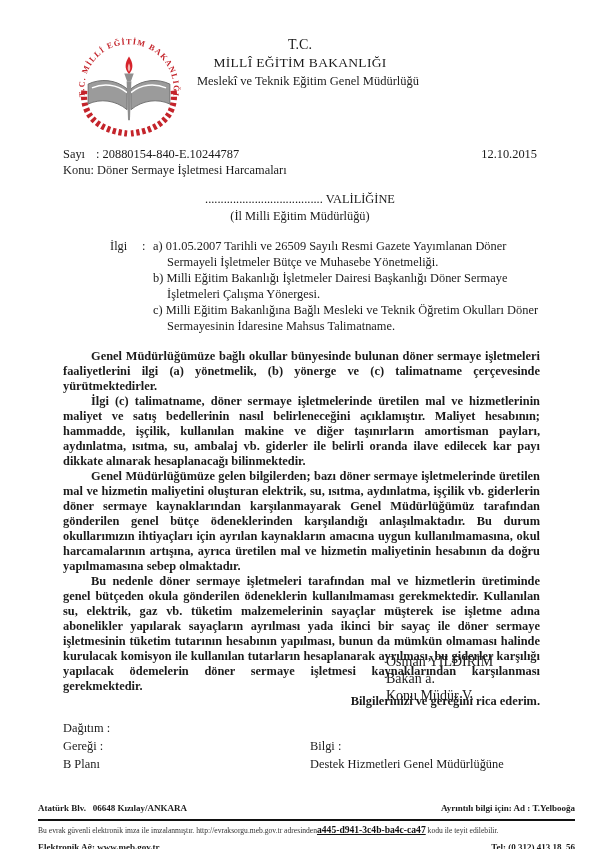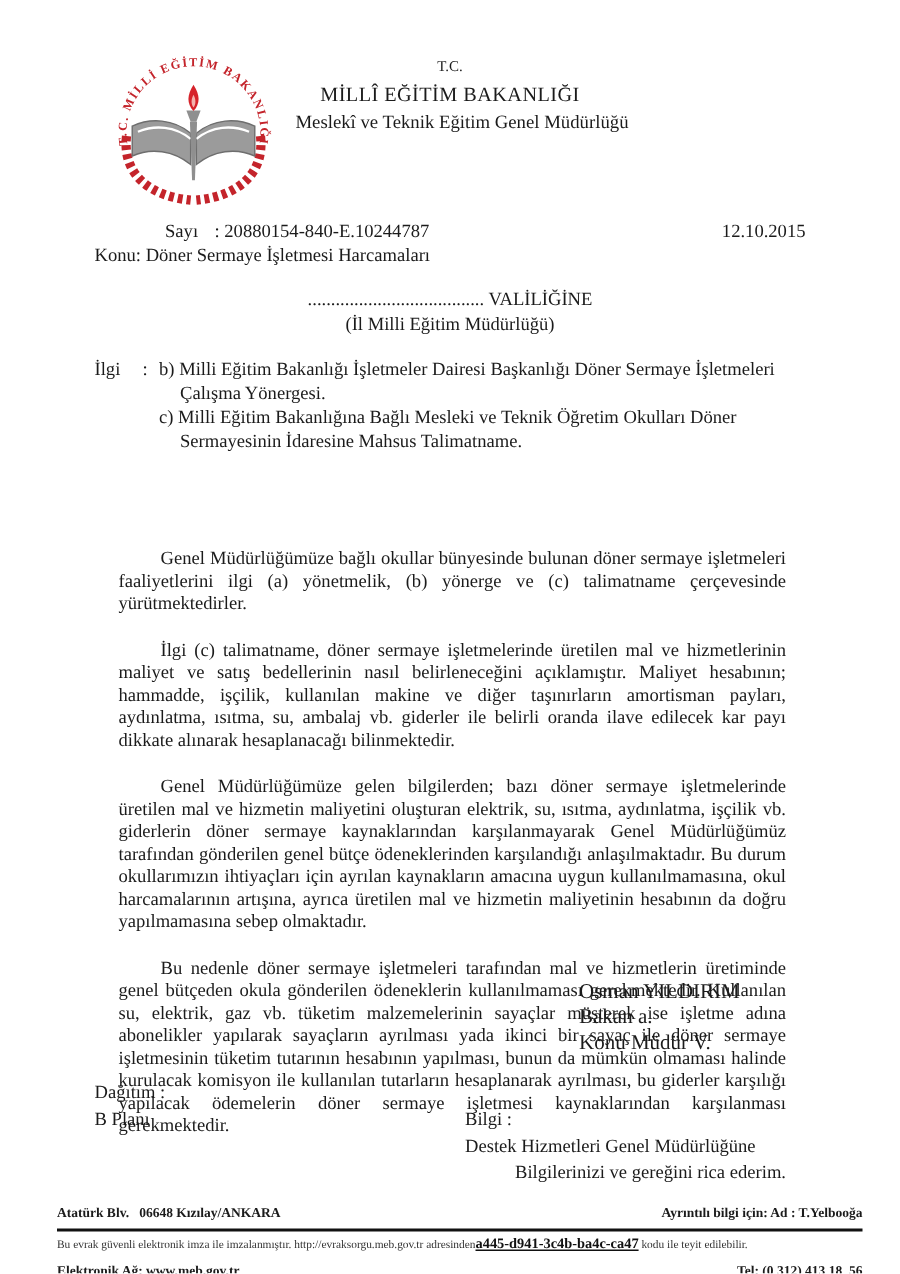--- a/index.html
+++ b/index.html
@@ -8,38 +8,38 @@
     width:600px;height:849px;
     margin:0 auto;
     background:#ffffff;
     font-family:"Liberation Serif","DejaVu Serif",serif;
     color:#1b1b1b;
     overflow:hidden;
   }
   
   .logo{position:absolute;left:72px;top:28px;width:114px;height:114px;}
   .header-text{position:absolute;top:36px;left:0;right:0;text-align:center;line-height:18px;}
-  .hdr-tc{font-size:10px;}
+  .hdr-tc{font-size:14px;}
   .hdr-ministry{font-size:13.5px;letter-spacing:.3px;}
   .hdr-directorate{font-size:12.5px;padding-left:16px;}
   
   .meta{position:absolute;top:146px;left:63px;right:63px;font-size:12.4px;line-height:16px;}
   .meta-date{position:absolute;top:0;right:0;}
-  .inline-label-sayi{display:inline-block;width:33px;margin-left:47px;}
+  .inline-label-sayi{display:inline-block;width:33px;}
   
   .recipient{position:absolute;top:191px;left:0;right:0;text-align:center;font-size:12.4px;line-height:17px;}
   
   .ilgi{position:absolute;top:238px;left:63px;right:55px;font-size:12.4px;line-height:16px;display:flex;}
-  .ilgi-label{width:32px;flex:none;}
+  .ilgi-label{width:32px;flex:none;margin-left:47px;}
   .ilgi-colon{width:11px;flex:none;}
   .ilgi-items{flex:1;}
   .ilgi-item{padding-left:14px;text-indent:-14px;}
   
   .body-text{position:absolute;top:349px;left:63px;right:60px;font-size:12.4px;line-height:15px;text-align:justify;}
-  .body-text p{margin:16px;text-indent:28px;}
+  .body-text p{margin:0;text-indent:28px;font-weight:bold;}
   .closing{margin:0;text-indent:28px;text-align:right;}
   
   .signature{position:absolute;top:641px;left:386px;width:205px;text-align:left;font-size:14px;line-height:17px;margin-top:12px;}
   
   .distribution{position:absolute;top:719px;left:63px;right:63px;font-size:12.4px;line-height:18px;}
   .dist-right{position:absolute;left:247px;top:18px;}
   
   .contact{position:absolute;top:776px;left:38px;right:25px;font-size:9px;font-weight:bold;line-height:13px;}
   .contact-left{float:left;white-space:pre-wrap;}
   .contact-right{float:right;text-align:right;white-space:pre-wrap;}
@@ -102,20 +102,21 @@
 
   <div class="recipient">
     <div>...................................... VALİLİĞİNE</div>
     <div>(İl Milli Eğitim Müdürlüğü)</div>
   </div>
 
   <div class="ilgi">
     <div class="ilgi-label">İlgi</div>
     <div class="ilgi-colon">:</div>
     <div class="ilgi-items">
+      <div class="ilgi-item">a) 01.05.2007 Tarihli ve 26509 Sayılı Resmi Gazete Yayımlanan Döner Sermayeli İşletmeler Bütçe ve Muhasebe Yönetmeliği.</div>
       <div class="ilgi-item">b) Milli Eğitim Bakanlığı İşletmeler Dairesi Başkanlığı Döner Sermaye İşletmeleri Çalışma Yönergesi.</div>
       <div class="ilgi-item">c) Milli Eğitim Bakanlığına Bağlı Mesleki ve Teknik Öğretim Okulları Döner Sermayesinin İdaresine Mahsus Talimatname.</div>
     </div>
   </div>
 
   <div class="body-text">
     <p>Genel Müdürlüğümüze bağlı okullar bünyesinde bulunan döner sermaye işletmeleri faaliyetlerini ilgi (a) yönetmelik, (b) yönerge ve (c) talimatname çerçevesinde yürütmektedirler.</p>
     <p>İlgi (c) talimatname, döner sermaye işletmelerinde üretilen mal ve hizmetlerinin maliyet ve satış bedellerinin nasıl belirleneceğini açıklamıştır. Maliyet hesabının; hammadde, işçilik, kullanılan makine ve diğer taşınırların amortisman payları, aydınlatma, ısıtma, su, ambalaj vb. giderler ile belirli oranda ilave edilecek kar payı dikkate alınarak hesaplanacağı bilinmektedir.</p>
     <p>Genel Müdürlüğümüze gelen bilgilerden; bazı döner sermaye işletmelerinde üretilen mal ve hizmetin maliyetini oluşturan elektrik, su, ısıtma, aydınlatma, işçilik vb. giderlerin döner sermaye kaynaklarından karşılanmayarak Genel Müdürlüğümüz tarafından gönderilen genel bütçe ödeneklerinden karşılandığı anlaşılmaktadır. Bu durum okullarımızın ihtiyaçları için ayrılan kaynakların amacına uygun kullanılmamasına, okul harcamalarının artışına, ayrıca üretilen mal ve hizmetin maliyetinin hesabının da doğru yapılmamasına sebep olmaktadır.</p>
     <p>Bu nedenle döner sermaye işletmeleri tarafından mal ve hizmetlerin üretiminde genel bütçeden okula gönderilen ödeneklerin kullanılmaması gerekmektedir. Kullanılan su, elektrik, gaz vb. tüketim malzemelerinin sayaçlar müşterek ise işletme adına abonelikler yapılarak sayaçların ayrılması yada ikinci bir sayaç ile döner sermaye işletmesinin tüketim tutarının hesabının yapılması, bunun da mümkün olmaması halinde kurulacak komisyon ile kullanılan tutarların hesaplanarak ayrılması, bu giderler karşılığı yapılacak ödemelerin döner sermaye işletmesi kaynaklarından karşılanması gerekmektedir.</p>
@@ -123,20 +124,21 @@
   </div>
 
   <div class="signature">
     <div>Osman YILDIRIM</div>
     <div>Bakan a.</div>
     <div>Konu Müdür V.</div>
   </div>
 
   <div class="distribution">
     <div>Dağıtım :</div>
+    <div>Gereği   :</div>
     <div>B Planı</div>
     <div class="dist-right">
       <div>Bilgi  :</div>
       <div>Destek Hizmetleri Genel Müdürlüğüne</div>
     </div>
   </div>
 
   <div class="contact">
     <div class="contact-left">
       <div>Atatürk Blv.   06648 Kızılay/ANKARA</div>

